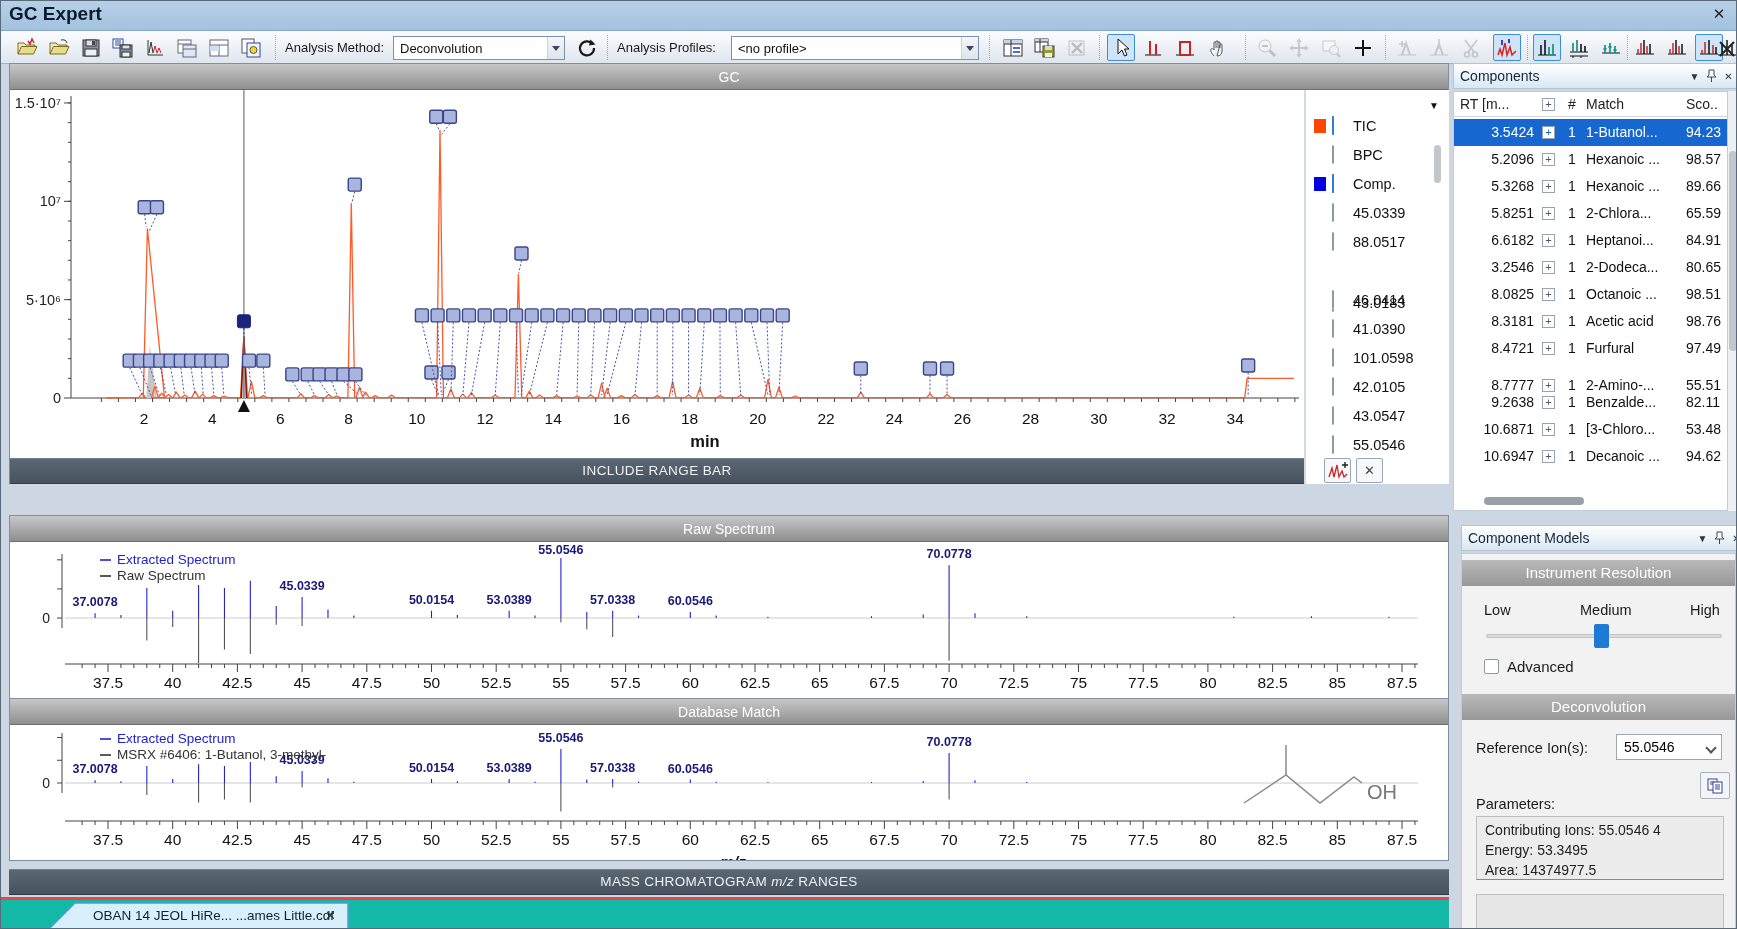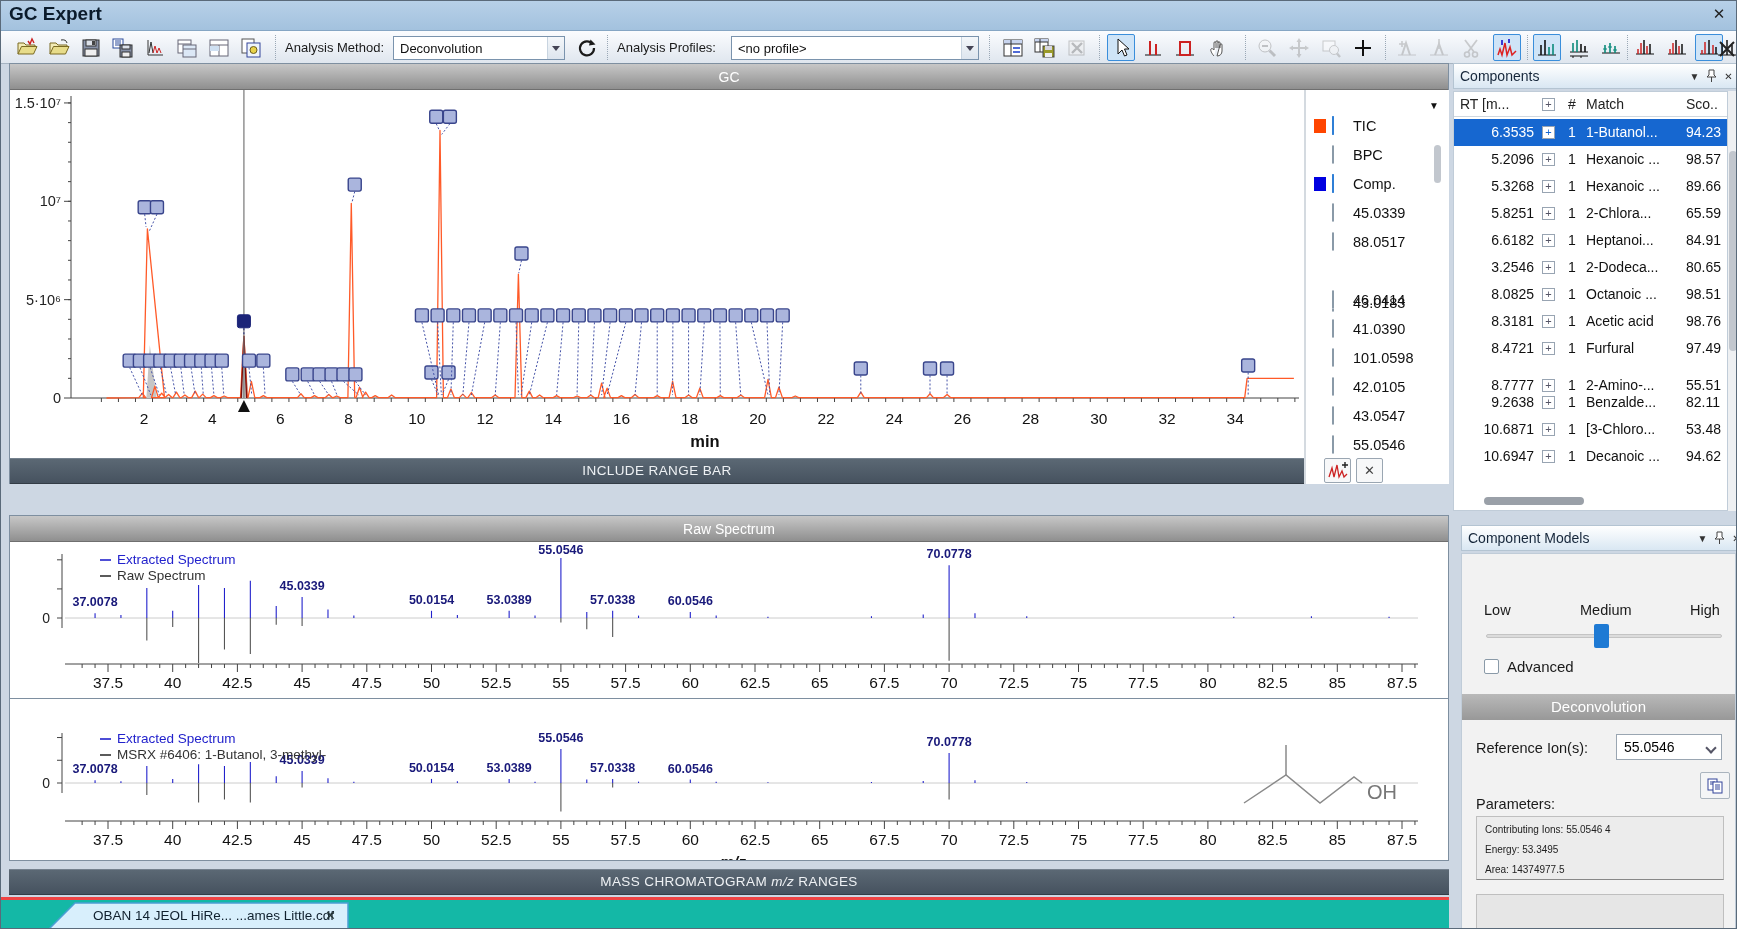--- a/index.html
+++ b/index.html
@@ -48,21 +48,21 @@
   .crow .exp{position:absolute;left:88px;top:7px;width:13px;height:13px;border:1px solid #98a4b2;background:#fff;color:#556;font-size:11px;line-height:11px;text-align:center;}
   .crow .num{position:absolute;left:114px;top:5px;}
   .crow .match{position:absolute;left:132px;top:5px;width:96px;white-space:nowrap;overflow:hidden;}
   .crow .sc{position:absolute;left:232px;top:5px;width:44px;white-space:nowrap;overflow:hidden;}
   .chead{position:absolute;left:0;right:0;top:0;height:25px;border-bottom:1px solid #d0d8e0;font-size:14px;color:#222;background:#fff;}
   .vlane{position:absolute;width:10px;background:#eef0f2;}
   .vthumb{position:absolute;left:1px;width:8px;background:#c2c7cе;background:#c2c7ce;border-radius:4px;}
   .hthumb{position:absolute;height:8px;background:#9aa0a8;border-radius:4px;}
   #models-body{position:absolute;left:0;right:10px;top:28px;bottom:0;background:#f2f2f2;border:1px solid #c0ccd8;}
   .mlabel{position:absolute;font-size:14.5px;color:#1a1a1a;white-space:nowrap;}
-  .mbox{position:absolute;background:#ececec;border:1px solid #bfbfbf;font-size:10px;color:#222;line-height:20px;padding:3px 8px;overflow:hidden;}
+  .mbox{position:absolute;background:#ececec;border:1px solid #bfbfbf;font-size:14px;color:#222;line-height:20px;padding:3px 8px;overflow:hidden;}
   .slider-track{position:absolute;height:4px;background:#dcdcdc;border:1px solid #c4c4c4;border-radius:2px;}
   .slider-thumb{position:absolute;width:15px;height:24px;background:#1e7ad4;border-radius:2px;}
   .refcombo{position:absolute;height:26px;background:#fff;border:1px solid #9aa6b2;display:flex;align-items:center;font-size:14px;}
   .refcombo .ct{flex:1;padding-left:7px;}
   .refcombo .ca{width:20px;text-align:center;}
   .chev{display:inline-block;width:8px;height:8px;border-right:2px solid #556;border-bottom:2px solid #556;transform:rotate(45deg);margin-top:-4px;}
   
   #tabbar{position:absolute;left:0;top:896px;width:1448px;height:33px;background:#14b8a6;border-top:3px solid #ef4444;}
   #tab-active{position:absolute;left:44px;top:2px;width:305px;height:30px;}
   #tab-active .lbl{position:absolute;left:48px;top:6px;font-size:13.5px;color:#10202e;white-space:nowrap;}
@@ -838,20 +838,21 @@
         <text x="680.3" y="63" font-size="12.5" fill="#19197a" text-anchor="middle" font-weight="bold">60.0546</text>
         <text x="939.1" y="16.200000000000003" font-size="12.5" fill="#19197a" text-anchor="middle" font-weight="bold">70.0778</text>
         <line x1="90" y1="18" x2="101" y2="18" stroke="#2222cc" stroke-width="1.6"></line>
         <text x="107" y="22" font-size="13.5" fill="#2222cc" text-anchor="start">Extracted Spectrum</text>
         <line x1="90" y1="34" x2="101" y2="34" stroke="#333333" stroke-width="1.6"></line>
         <text x="107" y="38" font-size="13.5" fill="#333" text-anchor="start">Raw Spectrum</text>
       </svg>
   </div>
 
   <div class="panel" style="left:8px;top:697px;width:1440px;height:163px">
+    <div class="phead">Database Match</div>
     <svg id="dbm-svg" style="position:absolute;left:0;top:26px" width="1438" height="135">
         <line x1="55" y1="58" x2="1408" y2="58" stroke="#cccccc"></line>
         <line x1="52" y1="8" x2="52" y2="68" stroke="#444"></line>
         <line x1="47" y1="58" x2="52" y2="58" stroke="#444"></line>
         <line x1="47" y1="35.27272727272727" x2="52" y2="35.27272727272727" stroke="#444"></line>
         <line x1="47" y1="12.545454545454547" x2="52" y2="12.545454545454547" stroke="#444"></line>
         <text x="40" y="63" font-size="14" fill="#222" text-anchor="end">0</text>
         <line x1="55" y1="96" x2="1408" y2="96" stroke="#444"></line>
         <line x1="72.12" y1="96" x2="72.12" y2="100" stroke="#444"></line>
         <line x1="85.06" y1="96" x2="85.06" y2="100" stroke="#444"></line>
@@ -1061,21 +1062,21 @@
       <div id="components-body">
         <div class="chead">
           <span style="position:absolute;left:6px;top:4px">RT [m...</span>
           <span class="crow-exp" style="position:absolute;left:88px;top:6px;width:13px;height:13px;border:1px solid #98a4b2;font-size:11px;line-height:11px;text-align:center;color:#556">+</span>
           <span style="position:absolute;left:114px;top:4px">#</span>
           <span style="position:absolute;left:132px;top:4px">Match</span>
           <span style="position:absolute;left:232px;top:4px">Sco..</span>
         </div>
         <div id="crows">
             <div class="crow sel" style="top: 27px;">
-              <span class="rt">6.3535</span>
+              <span class="rt">3.5424</span>
               <span class="exp" style="background:#fff;color:#1667d0">+</span>
               <span class="num">1</span>
               <span class="match">1-Butanol...</span>
               <span class="sc">94.23</span>
             </div>
             <div class="crow" style="top: 54px;">
               <span class="rt">5.2096</span>
               <span class="exp">+</span>
               <span class="num">1</span>
               <span class="match">Hexanoic ...</span>
@@ -1170,20 +1171,21 @@
       <div class="sphead" style="top:0">
         <span class="t">Component Models</span>
         <span class="ic">▼</span>
         <span class="ic"><svg width="11" height="13" viewBox="0 0 11 13">
               <path d="M3 1 h5 v5 l2 2 H1 l2-2 z" fill="#fff" stroke="#444"></path>
               <line x1="5.5" y1="8" x2="5.5" y2="13" stroke="#444"></line>
             </svg></span>
         <span class="ic">✕</span>
       </div>
       <div id="models-body">
+        <div class="gsect" style="left:0;right:0;top:6px">Instrument Resolution</div>
         <div class="mlabel" style="left:22px;top:48px">Low</div>
         <div class="mlabel" style="left:118px;top:48px">Medium</div>
         <div class="mlabel" style="left:228px;top:48px">High</div>
         <div class="slider-track" style="left:24px;top:80px;width:236px"></div>
         <div class="slider-thumb" style="left:132px;top:70px"></div>
         <div style="position:absolute;left:22px;top:104px;display:flex;align-items:center">
           <span class="cb"></span>
           <span class="mlabel" style="position:static;margin-left:8px;font-size:15px">Advanced</span>
         </div>
         <div class="gsect" style="left:0;right:0;top:140px">Deconvolution</div>

